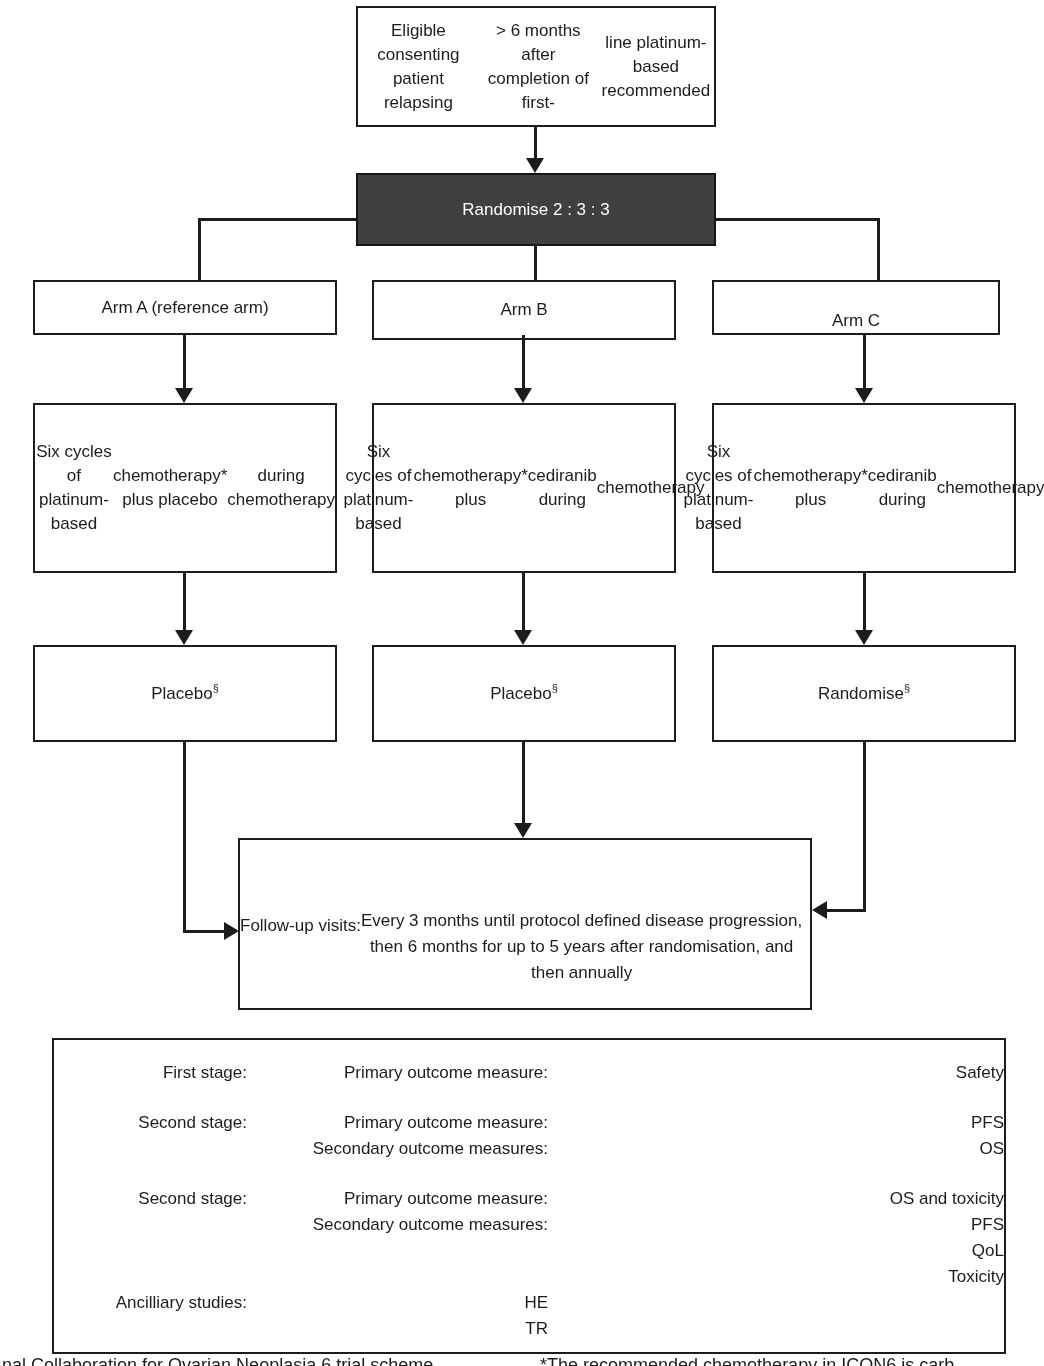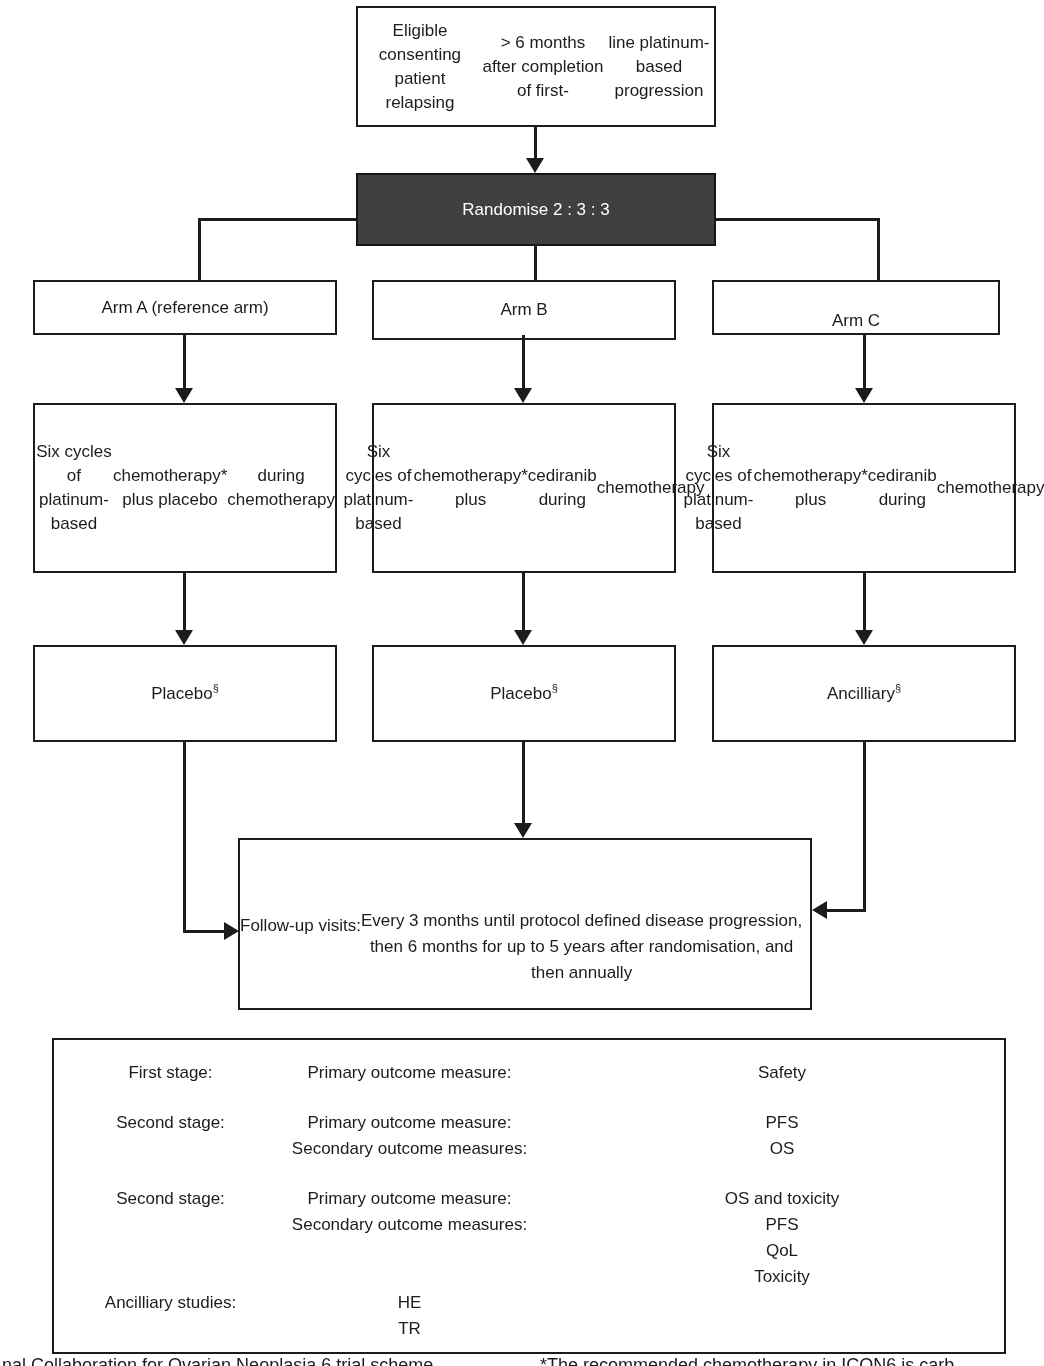--- a/index.html
+++ b/index.html
@@ -23,39 +23,39 @@
   .b-armB { left: 372px; top: 280px; width: 304px; height: 60px; }
   .b-armC { left: 712px; top: 280px; width: 288px; height: 55px; align-items: flex-end; }
   .b-tA   { left: 33px;  top: 403px; width: 304px; height: 170px; }
   .b-tB   { left: 372px; top: 403px; width: 304px; height: 170px; }
   .b-tC   { left: 712px; top: 403px; width: 304px; height: 170px; }
   .b-mA   { left: 33px;  top: 645px; width: 304px; height: 97px; }
   .b-mB   { left: 372px; top: 645px; width: 304px; height: 97px; }
   .b-mC   { left: 712px; top: 645px; width: 304px; height: 97px; }
   .b-fu   { left: 238px; top: 838px; width: 574px; height: 172px; justify-content: flex-start; padding-top: 4px; text-align: center; }
   .b-fu .fu-body { margin-top: 42px; line-height: 26px; }
-  .b-table{ left: 52px; top: 1038px; width: 954px; height: 316px; display: block; text-align: center; padding: 20px 0 0 28px; }
+  .b-table{ left: 52px; top: 1038px; width: 954px; height: 316px; display: block; text-align: right; padding: 20px 0 0 16px; }
   .trow { display: flex; line-height: 26px; font-size: 17px; }
   .trow .c1 { width: 177px; }
   .trow .c2 { width: 301px; }
   .trow .c3 { flex: 1; }
   .mt { margin-top: 24px; }
   .cap { position: absolute; top: 1355px; white-space: nowrap; font-size: 18px; }
   .cap-l { left: 2px; }
   .cap-r { left: 540px; }
 </style>
 </head>
 <body>
 
 <div class="canvas">
 
   <div class="box b-elig">
     <div>Eligible consenting patient relapsing</div>
     <div>&gt; 6 months after completion of first-</div>
-    <div>line platinum-based progression</div>
+    <div>line platinum-based recommended</div>
   </div>
 
   <div class="vline" style="left:534px;top:127px;height:32px;"></div>
   <div class="ah-down" style="left:526px;top:158px;"></div>
 
   <div class="box filled b-rand">
     <div>Randomise 2 : 3 : 3</div>
   </div>
 
   <div class="hline" style="left:198px;top:218px;width:160px;"></div>
@@ -106,21 +106,21 @@
   <div class="vline" style="left:863px;top:573px;height:58px;"></div>
   <div class="ah-down" style="left:855px;top:630px;"></div>
 
   <div class="box b-mA">
     <div><span>Placebo</span><sup class="marker">§</sup></div>
   </div>
   <div class="box b-mB">
     <div><span>Placebo</span><sup class="marker">§</sup></div>
   </div>
   <div class="box b-mC">
-    <div><span>Ancilliary</span><sup class="marker">§</sup></div>
+    <div><span>Randomise</span><sup class="marker">§</sup></div>
   </div>
 
   <div class="vline" style="left:183px;top:742px;height:191px;"></div>
   <div class="hline" style="left:183px;top:930px;width:41px;"></div>
   <div class="ah-right" style="left:224px;top:922px;"></div>
 
   <div class="vline" style="left:522px;top:742px;height:82px;"></div>
   <div class="ah-down" style="left:514px;top:823px;"></div>
 
   <div class="vline" style="left:863px;top:742px;height:170px;"></div>

